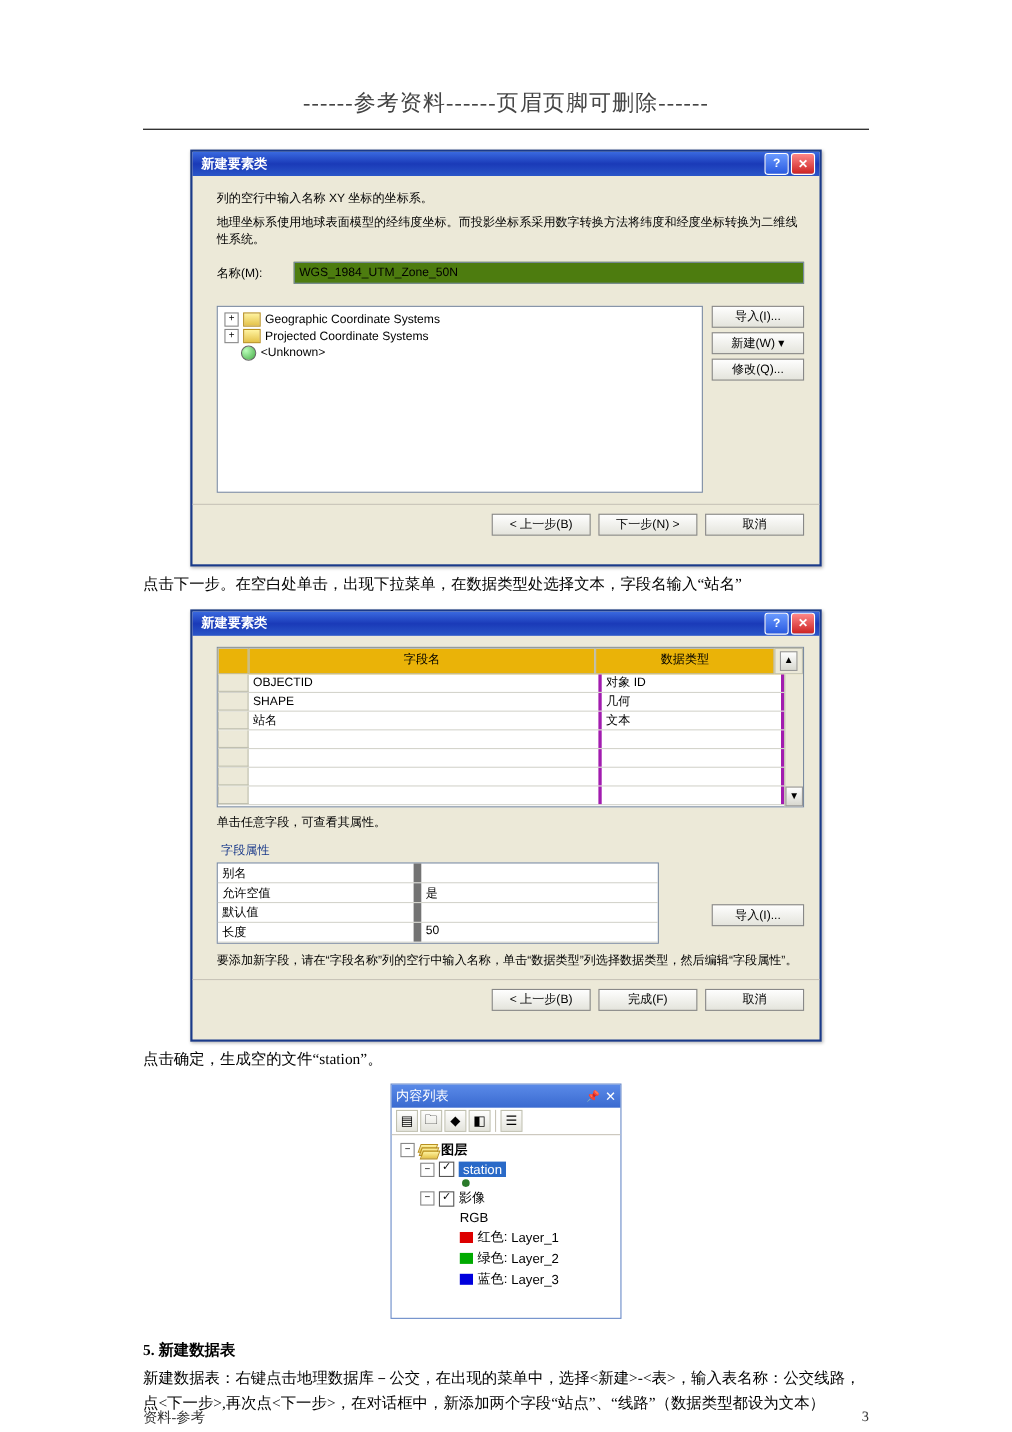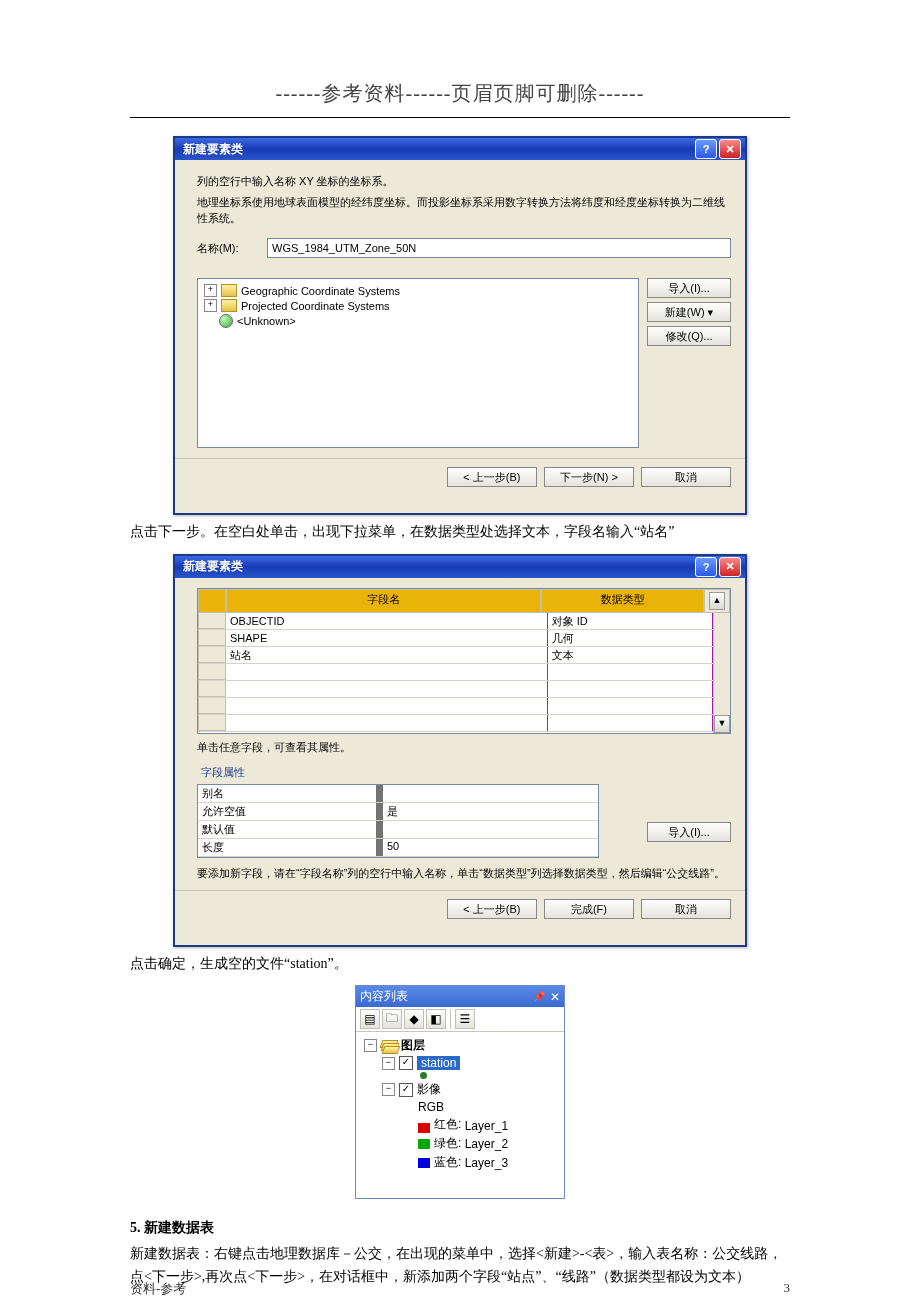--- a/index.html
+++ b/index.html
@@ -9,39 +9,39 @@
   .dialog { width:570px; margin:0 auto 6px auto; border:2px solid #1a3a8a; box-shadow:1px 1px 3px rgba(0,0,0,0.3); background:#ece9d8; font-family:"SimSun",Tahoma,sans-serif; font-size:11px; }
   .titlebar { height:22px; background:linear-gradient(#3a6ae0,#1a3ab8 50%,#2a56c8); color:#fff; display:flex; align-items:center; padding:0 4px 0 8px; font-weight:bold; font-size:12px; }
   .titlebar .spacer { flex:1; }
   .titlebtn { width:20px; height:18px; margin-left:2px; border:1px solid #fff; border-radius:3px; display:flex; align-items:center; justify-content:center; font-size:11px; font-weight:bold; }
   .titlebtn.help { background:linear-gradient(#6a9aff,#2a5ae0); }
   .titlebtn.close { background:linear-gradient(#f88,#c22); }
   .dlg-body { padding:10px 14px 10px 22px; }
   .desc { margin:4px 0 6px 0; line-height:1.4; }
   .formrow { margin:12px 0 20px 0; display:flex; align-items:center; }
   .formrow label { width:70px; }
-  .txtinput { flex:1; border:1px solid #7a8aa0; background:#ffffff; height:18px; padding:0 4px; font-size:11px; font-family:inherit; }
+  .txtinput { flex:1; border:1px solid #7a8aa0; background:#4d7c0f; height:18px; padding:0 4px; font-size:11px; font-family:inherit; }
   .tree-area { display:flex; }
   .tree { flex:1; border:1px solid #7a8aa0; background:#fff; height:160px; padding:4px 6px; overflow:auto; }
   .tree-item { display:flex; align-items:center; padding:1px 0; }
   .tree-plus { width:11px; height:11px; border:1px solid #888; font-size:9px; line-height:9px; text-align:center; margin-right:4px; }
   .tree-icon { width:14px; height:11px; background:linear-gradient(#fff3a0,#e4c24a); border:1px solid #b89020; margin-right:4px; }
   .tree-globe { width:12px; height:12px; border-radius:50%; background:radial-gradient(circle at 30% 30%,#bfb,#4a4); border:1px solid #666; margin-left:15px; margin-right:4px; }
   .sidebtns { width:84px; margin-left:8px; }
   .winbtn { display:block; width:100%; height:20px; margin-bottom:4px; border:1px solid #888; background:linear-gradient(#fefefe,#e4e4dc); font-size:11px; font-family:inherit; text-align:center; line-height:18px; cursor:pointer; padding:0; }
   .wizard-btns { border-top:1px solid #c8c4b8; padding:8px 14px; text-align:right; }
   .wizard-btns .winbtn { display:inline-block; width:90px; margin-left:4px; margin-bottom:18px; }
   
   .grid { border:1px solid #7a8aa0; background:#fff; }
   .grid-head { display:flex; background:#eab308; font-size:11px; }
   .gh { border:1px solid #c0c0b0; padding:2px 4px; text-align:center; }
   .gh.c1 { width:18px; } .gh.c2 { flex:2; } .gh.c3 { flex:1; } .gh.c4 { width:16px; }
   .grid-body { height:120px; overflow:hidden; position:relative; }
   .grid-row { display:flex; height:16px; border-bottom:1px solid #d4d4cc; }
-  .gc { border-right:1px solid #a21caf; padding:0 4px; font-size:11px; line-height:16px; }
+  .gc { border-right:3px solid #a21caf; padding:0 4px; font-size:11px; line-height:16px; }
   .gc.c1 { width:18px; background:#ece9d8; border:1px solid #c0c0b0; border-top:none; } .gc.c2 { flex:2; } .gc.c3 { flex:1; }
   .vscroll { width:16px; background:#ece9d8; border-left:1px solid #c0c0b0; }
   .vscroll .arrow { height:16px; border:1px solid #999; background:linear-gradient(#fefefe,#d8d8d0); font-size:9px; text-align:center; line-height:14px; }
   .prop-box { border:1px solid #7a8aa0; background:#fff; margin-top:2px; width:400px; }
   .prop-row { display:flex; border-bottom:1px solid #d4d4cc; font-size:11px; }
   .prop-row .pl { width:170px; padding:1px 4px; border-right:7px solid #737373; }
   .prop-row .pv { flex:1; padding:1px 4px; }
   .grp-label { color:#1a3a8a; font-size:11px; margin:10px 0 2px 4px; }
   .para { font-size:14px; margin:6px 0 10px 0; line-height:1.6; }
   
@@ -196,21 +196,21 @@
             </div>
           <div class="prop-row">
               <div class="pl">长度</div>
               <div class="pv">50</div>
             </div>
         </div>
         <div style="margin-left:auto; padding-top:40px;">
           <button class="winbtn" style="width:84px;">导入(I)...</button>
         </div>
       </div>
-      <div style="margin-top:8px;font-size:11px;line-height:1.3;">要添加新字段，请在“字段名称”列的空行中输入名称，单击“数据类型”列选择数据类型，然后编辑“公交线路”。</div>
+      <div style="margin-top:8px;font-size:11px;line-height:1.3;">要添加新字段，请在“字段名称”列的空行中输入名称，单击“数据类型”列选择数据类型，然后编辑“字段属性”。</div>
     </div>
     <div class="wizard-btns">
       <button class="winbtn">&lt; 上一步(B)</button>
       <button class="winbtn">完成(F)</button>
       <button class="winbtn">取消</button>
     </div>
   </div>
 
   <div class="para">点击确定，生成空的文件“station”。</div>
 
@@ -247,21 +247,21 @@
         <span class="pt-sym"></span>
       </div>
       <div class="trow" style="padding-left:18px;">
         <span class="toggle">−</span>
         <span class="chk">✓</span>
         <span>影像</span>
       </div>
       <div class="trow" style="padding-left:54px;">
           <span>RGB</span>
         </div>
-      <div class="trow" style="padding-left:54px;align-items:flex-end;"><span class="swatch red"></span><span>红色:</span>&nbsp;<span>Layer_1</span></div>
+      <div class="trow" style="padding-left:54px;"><span class="swatch red"></span><span>红色:</span>&nbsp;<span>Layer_1</span></div>
       <div class="trow" style="padding-left:54px;"><span class="swatch green"></span><span>绿色:</span>&nbsp;<span>Layer_2</span></div>
       <div class="trow" style="padding-left:54px;"><span class="swatch blue"></span><span>蓝色:</span>&nbsp;<span>Layer_3</span></div>
     </div>
   </div>
 
   <div class="h5">5.   新建数据表</div>
   <div class="para">新建数据表：右键点击地理数据库－公交，在出现的菜单中，选择&lt;新建&gt;-&lt;表&gt;，输入表名称：公交线路，点&lt;下一步&gt;,再次点&lt;下一步&gt;，在对话框中，新添加两个字段“站点”、“线路”（数据类型都设为文本）</div>
 
   <div class="footer">
     <span>资料-参考</span>

